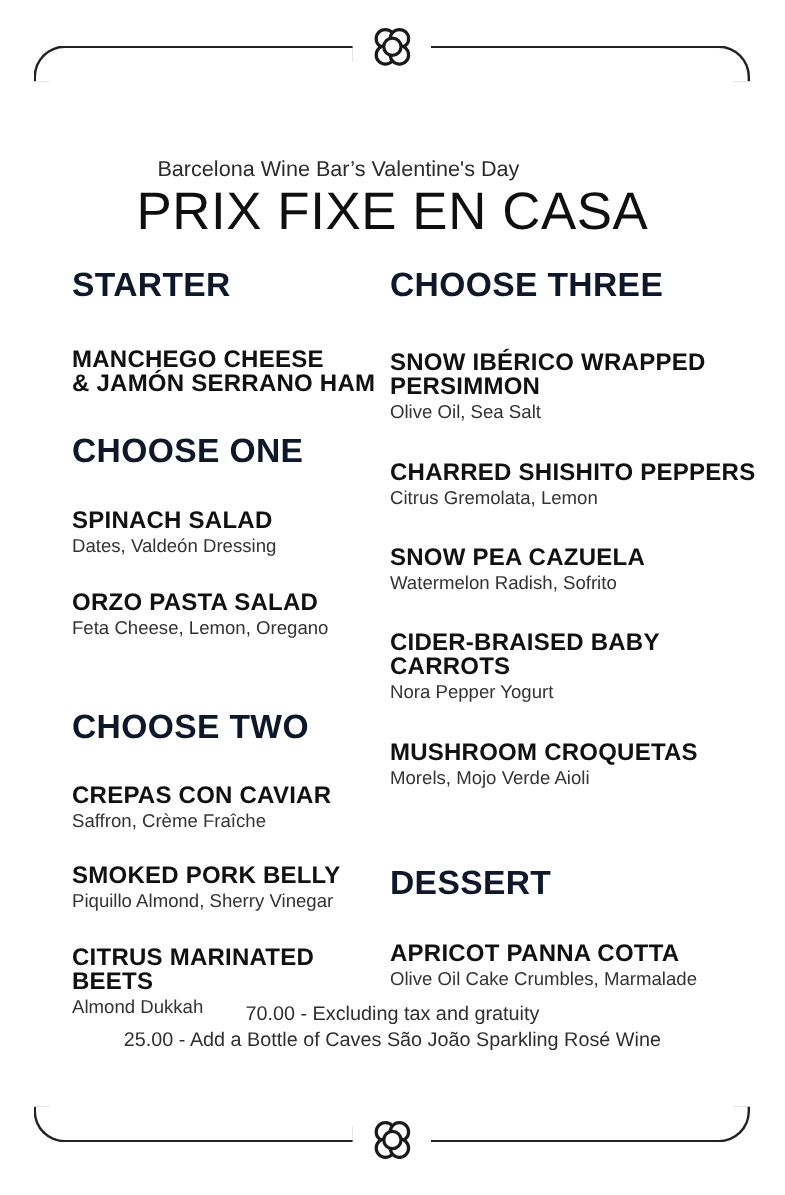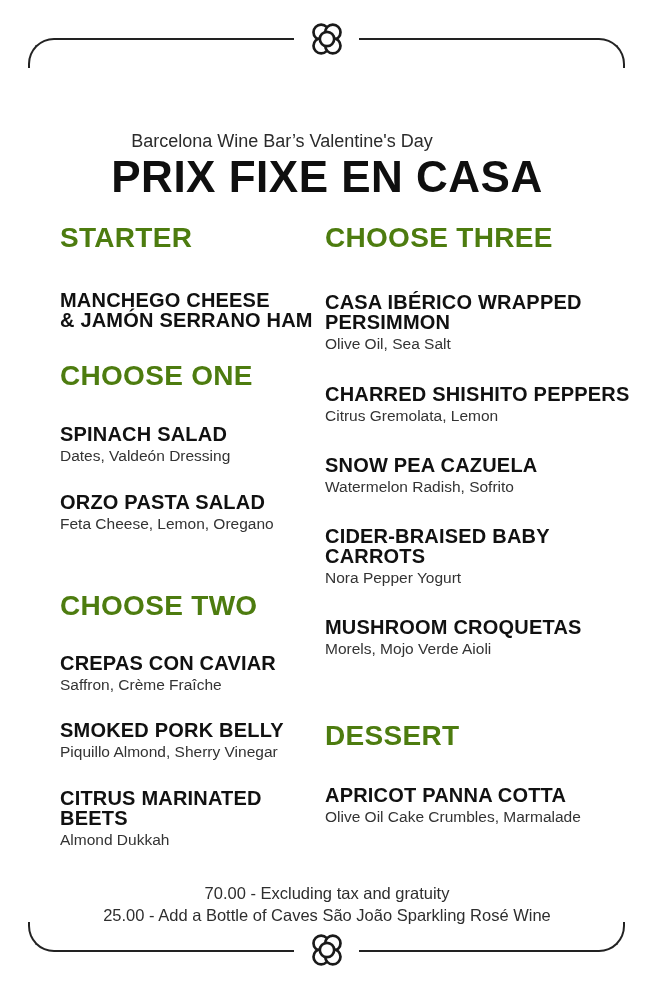--- a/index.html
+++ b/index.html
@@ -39,46 +39,46 @@
   .flower-top { top: 21px; }
   .flower-bottom { top: 932px; }
 
   
   .subtitle {
     position: absolute; top: 131px; left: 0; width: 564px;
     text-align: center; font-size: 18px; color: #2b2b2b;
   }
   .title {
     position: absolute; top: 152px; left: 0; width: 654px;
-    text-align: center; font-size: 44px; font-weight: bold;
+    text-align: center; font-size: 44px; font-weight: normal;
     letter-spacing: 0.5px; color: #0f0f0f;
   }
 
   
   .col { position: absolute; top: 222px; }
   .col-left  { left: 60px;  width: 265px; }
   .col-right { left: 325px; width: 305px; }
 
   .section-heading {
     margin: 0; font-size: 28px; font-weight: bold;
-    letter-spacing: 0.3px; line-height: 32px; color: #4d7c0f;
+    letter-spacing: 0.3px; line-height: 32px; color: #0f172a;
   }
   .item { }
   .item-name {
     font-size: 20px; font-weight: bold; line-height: 20px;
     letter-spacing: 0.2px; color: #111; white-space: pre-line;
   }
   .item-desc {
     font-size: 15.5px; line-height: 21px; color: #333; margin-top: 1px;
   }
 
   
   .footer {
     position: absolute; top: 834px; left: 0; width: 654px;
-    text-align: center; font-size: 16.5px; line-height: 22px; color: #2e2e2e; margin-top: 48px;
+    text-align: center; font-size: 16.5px; line-height: 22px; color: #2e2e2e;
   }
 </style>
 </head>
 <body>
 
 <div class="page">
 
   <div class="rule rule-top-left"></div>
   <div class="rule rule-top-right"></div>
   <div class="flower flower-top">
@@ -128,21 +128,21 @@
     <div class="item" style="margin-top:26px">
       <div class="item-name">CITRUS MARINATED BEETS</div>
       <div class="item-desc">Almond Dukkah</div>
     </div>
   </div>
 
   <div class="col col-right">
     <h2 class="section-heading">CHOOSE THREE</h2>
 
     <div class="item" style="margin-top:38px">
-      <div class="item-name">CASA IBÉRICO WRAPPED
+      <div class="item-name">SNOW IBÉRICO WRAPPED
 PERSIMMON</div>
       <div class="item-desc">Olive Oil, Sea Salt</div>
     </div>
     <div class="item" style="margin-top:30px">
       <div class="item-name">CHARRED SHISHITO PEPPERS</div>
       <div class="item-desc">Citrus Gremolata, Lemon</div>
     </div>
     <div class="item" style="margin-top:29px">
       <div class="item-name">SNOW PEA CAZUELA</div>
       <div class="item-desc">Watermelon Radish, Sofrito</div>

